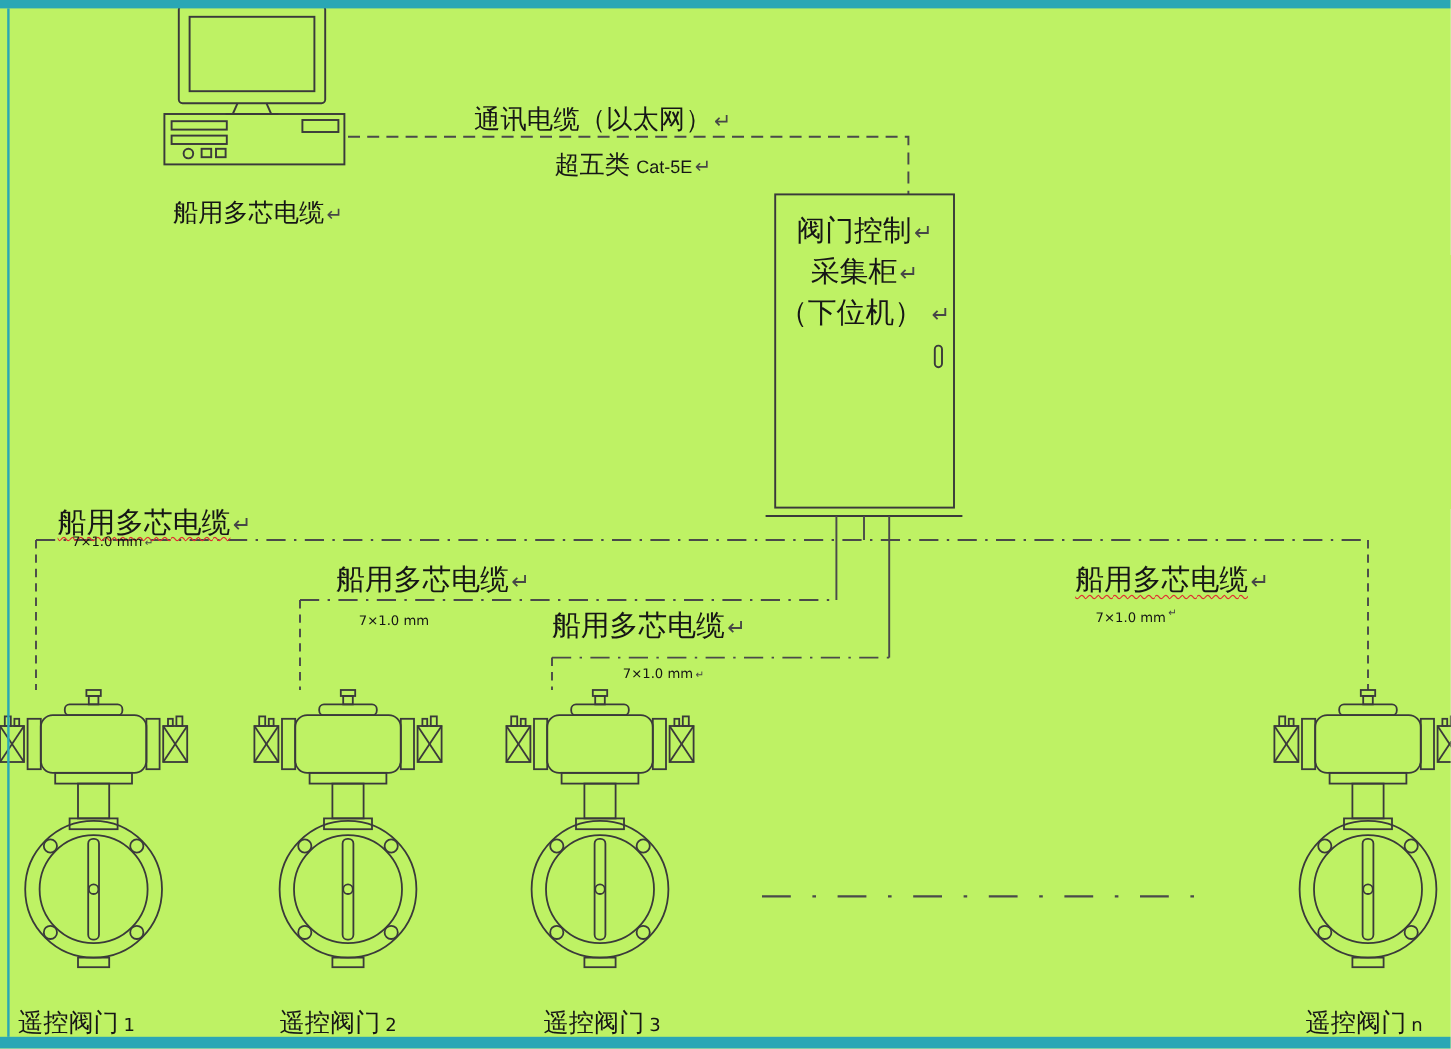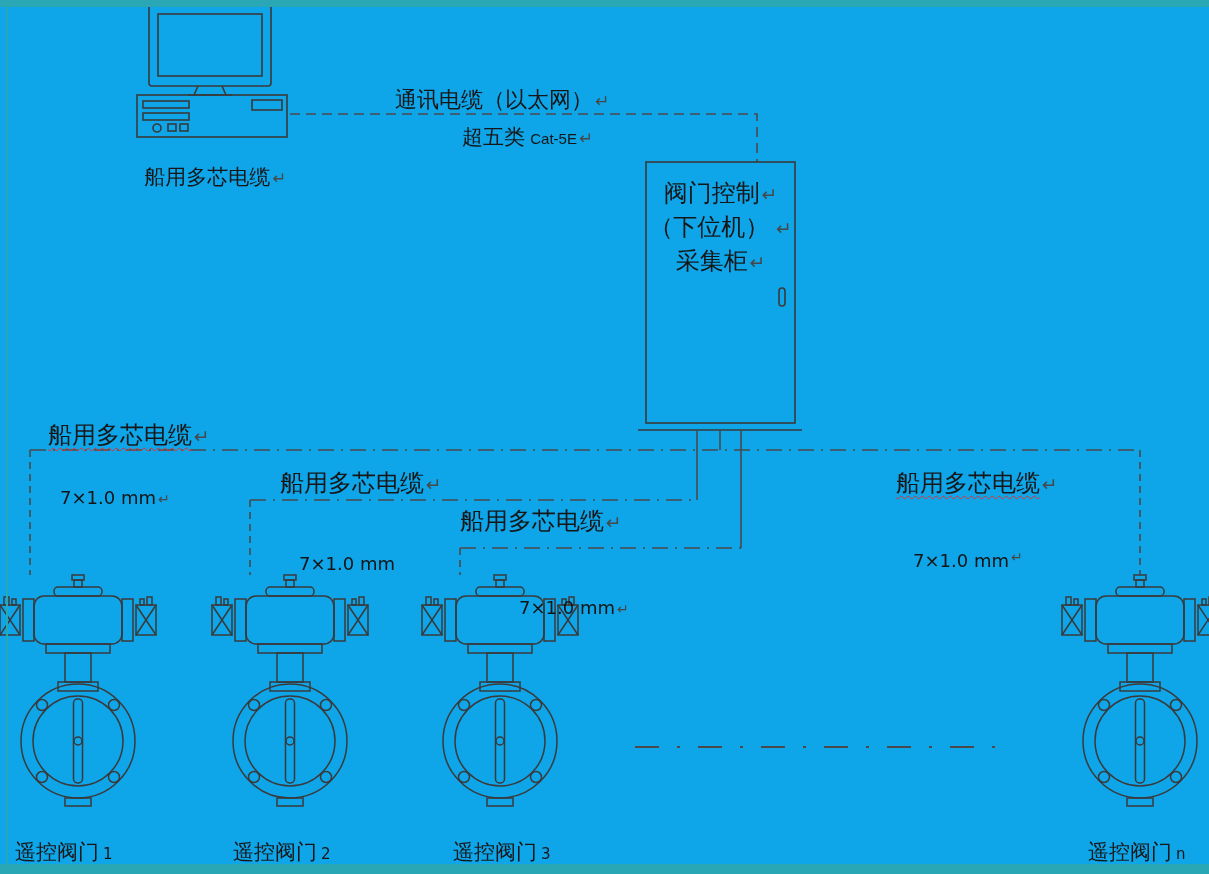--- a/index.html
+++ b/index.html
@@ -1,33 +1,33 @@
 <!DOCTYPE html>
 <html><head>
 <meta charset="utf-8">
 <style>
   html,body { margin:0; padding:0; background:#e9e9e9; }
   #canvas {
     position:relative;
     width:1209px; height:874px;
-    background:#0ea5e9;
+    background:#bef264;
     overflow:hidden;
     font-family:"Liberation Serif","DejaVu Serif",serif;
     color:#111;
   }
   .bar-top    { position:absolute; left:0; top:0; width:1209px; height:7px;  background:#2aa7b5; }
   .bar-bottom { position:absolute; left:0; top:864px; width:1209px; height:10px; background:#2aa7b5; }
   .bar-left   { position:absolute; left:6px; top:7px; width:2px; height:857px; background:#2aa7b5; }
   svg { position:absolute; left:0; top:0; }
   .lbl { position:absolute; white-space:nowrap; color:#161616; }
   .cjk-21 { font-size:21px; }
   .cjk-20 { font-size:24px; }
   .cjk-22 { font-size:22px; }
   .latin-sm { font-family:Liberation Sans, sans-serif; font-size:15px; }
-  .spec { font-family:"DejaVu Sans","Liberation Sans",sans-serif; font-size:18px; color:#141414;margin-top:42px; }
+  .spec { font-family:"DejaVu Sans","Liberation Sans",sans-serif; font-size:11px; color:#141414; }
   .rmark { color:#474747; font-size:0.78em; margin-left:2px; font-family:"DejaVu Sans",sans-serif; }
   .squiggle {
     text-decoration-line: underline;
     text-decoration-style: wavy;
     text-decoration-color:#e03131;
     text-decoration-thickness:1px;
     text-underline-offset:4px;
   }
   .center-block { text-align:center; }
   .valve-num { font-size:15px; font-family:"DejaVu Sans",sans-serif; margin-left:4px; }
@@ -147,24 +147,24 @@
     <div>
       <span>船用多芯电缆</span><span class="rmark">↵</span>
     </div>
   </div>
 
   <div class="lbl cjk-20 center-block" style="left:648px; top:177px; width:145px; line-height:33px;">
     <div>
       <span>阀门控制</span><span class="rmark">↵</span>
     </div>
     <div>
+      <span>采集柜</span><span class="rmark">↵</span>
+    </div>
+    <div>
       <span>（下位机）</span><span class="rmark" style="margin-left:7px;">↵</span>
-    </div>
-    <div>
-      <span>采集柜</span><span class="rmark">↵</span>
     </div>
   </div>
 
   <div class="lbl cjk-20" style="left:48px; top:419px;">
     <span class="squiggle">船用多芯电缆</span><span class="rmark">↵</span>
   </div>
   <div class="lbl spec" style="left:60px; top:445px;">
     <span>7×1.0 mm</span><span class="rmark">↵</span>
   </div>
 

